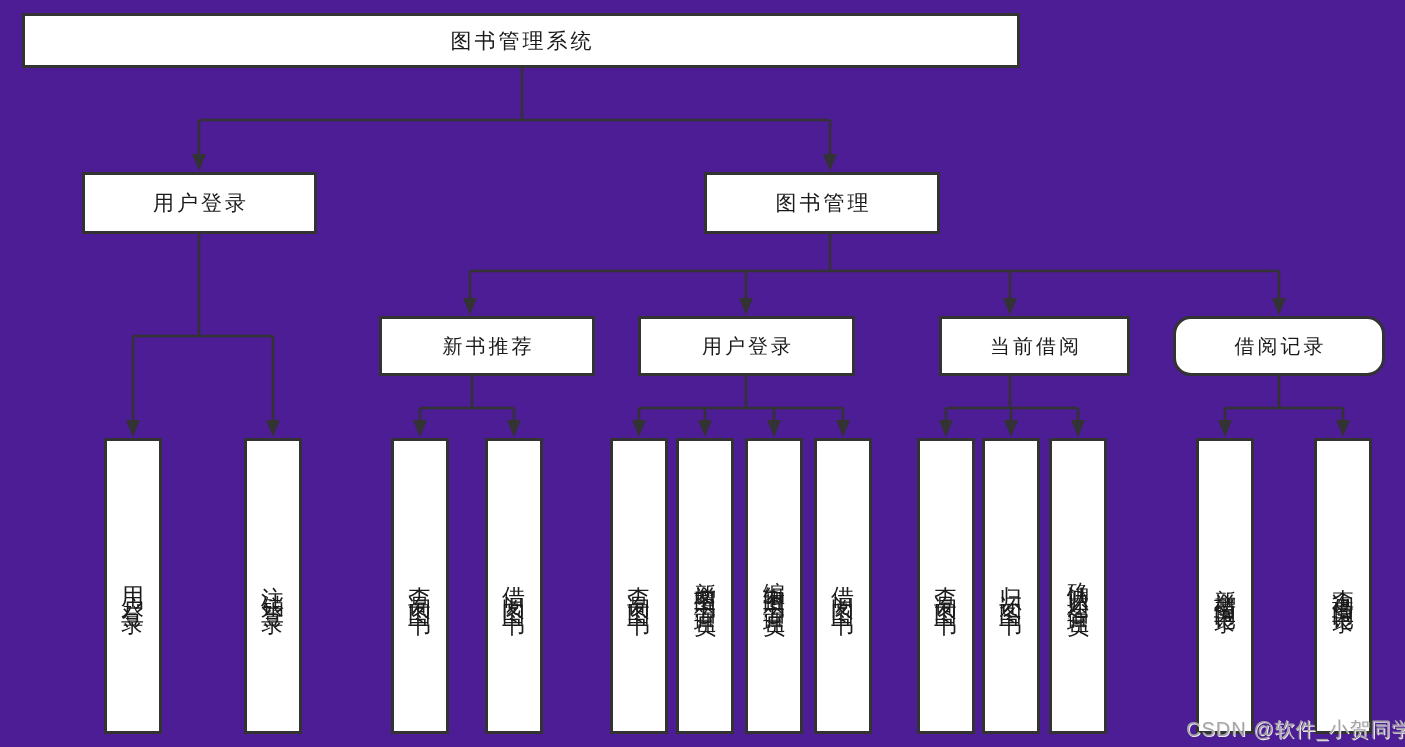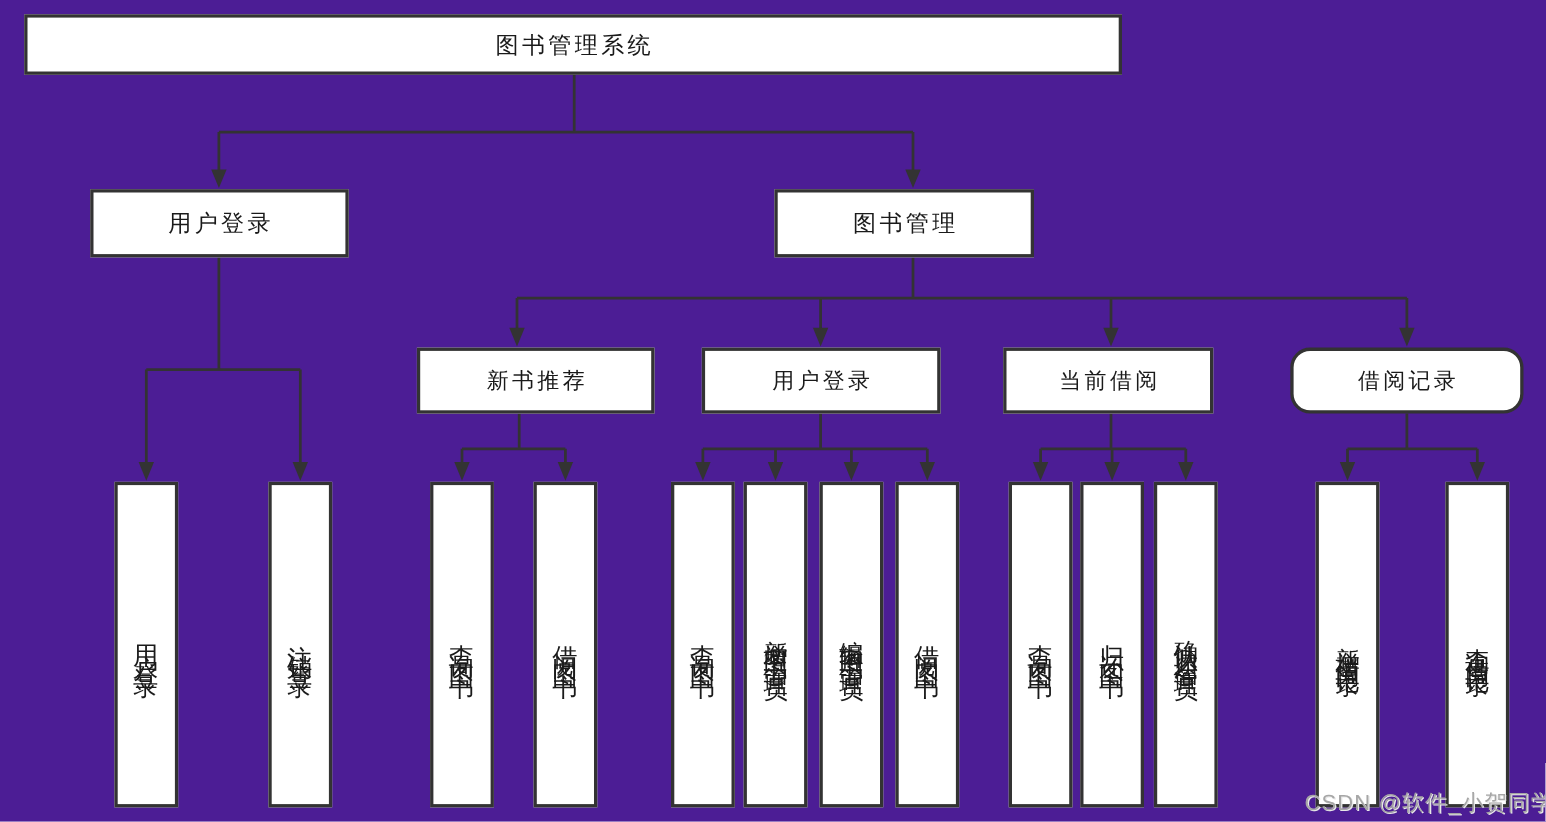--- a/index.html
+++ b/index.html
@@ -106,21 +106,21 @@
     </g>
   </svg>
 
   <div class="box root">图书管理系统</div>
 
   <div class="box lvl2" style="left:82px; width:235px;">用户登录</div>
   <div class="box lvl2" style="left:704px; width:236px;">图书管理</div>
 
   <div class="box lvl3" style="left:364px; width:216px;margin-left:15px;">新书推荐</div>
   <div class="box lvl3" style="left:638px; width:217px;">用户登录</div>
-  <div class="box lvl3" style="left:912px; width:191px;">当前借阅</div>
+  <div class="box lvl3" style="left:939px; width:191px;">当前借阅</div>
   <div class="box lvl3" style="left:1173px; width:212px;border-radius:18px;">借阅记录</div>
 
   <div class="box vbox" style="left:104px;">用户登录</div>
   <div class="box vbox" style="left:244px;">注销登录</div>
 
   <div class="box vbox" style="left:391px;">查询图书</div>
   <div class="box vbox" style="left:485px;">借阅图书</div>
 
   <div class="box vbox" style="left:610px;">查询图书</div>
   <div class="box vbox tight" style="left:676px;">新增图书（管理员）</div>

